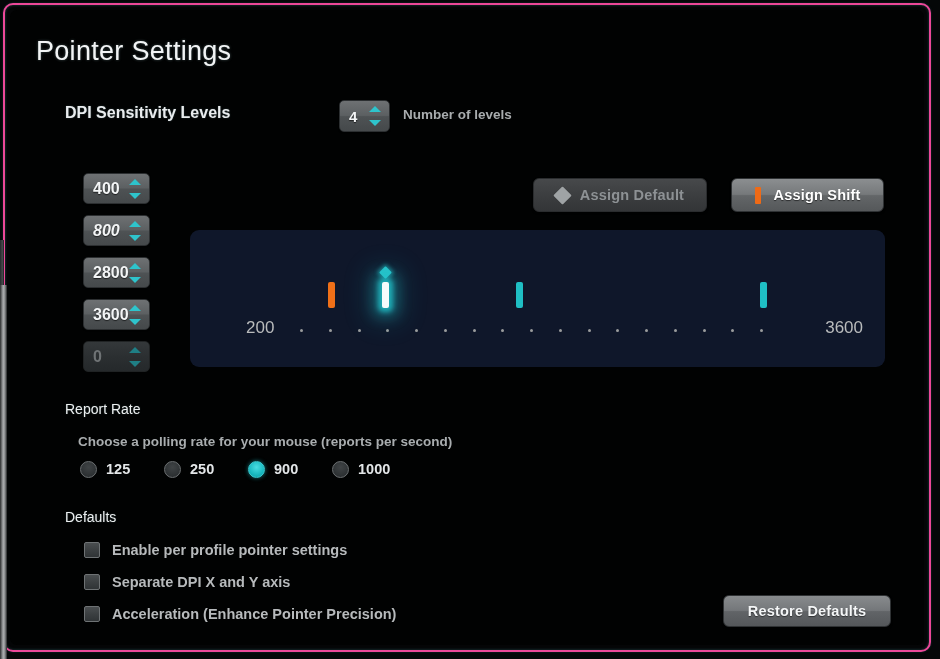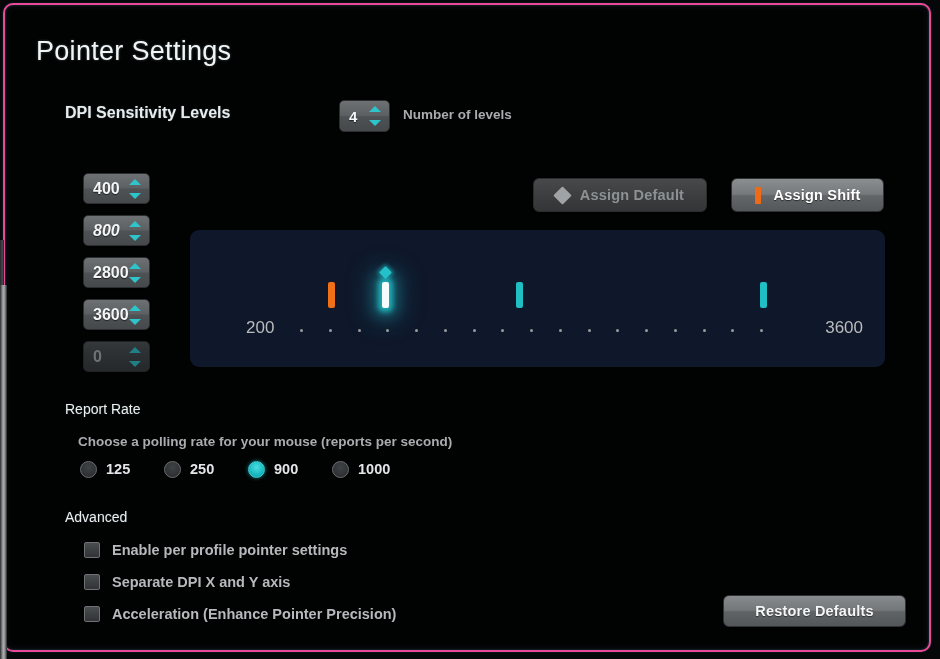--- a/index.html
+++ b/index.html
@@ -302,21 +302,21 @@
     margin-right: 12px;
     border-radius: 2px;
   }
   .check-label {
     font-size: 14.5px;
     font-weight: bold;
     color: #b7babc;
   }
 
   .btn-restore {
-    left: 713px; top: 585px; width: 183px; height: 32px;
+    left: 713px; top: 585px; width: 168px; height: 32px;
     background: linear-gradient(180deg, #888b8d 0%, #74777a 48%, #616467 52%, #54575a 100%);
     border: 1px solid #2f3234;
     color: #f4f6f7;
     font-size: 14.5px;
     text-shadow: 0 1px 1px rgba(0,0,0,0.5);
   }
 </style>
 </head>
 <body>
 
@@ -427,21 +427,21 @@
           <div class="radio-item checked" style="left: 168px;">
             <span class="radio-dot"></span>
             <span class="radio-label">900</span>
           </div>
           <div class="radio-item" style="left: 252px;">
             <span class="radio-dot"></span>
             <span class="radio-label">1000</span>
           </div>
         </div>
 
-      <div class="section-head advanced-head">Advanced</div>
+      <div class="section-head advanced-head">Defaults</div>
       <div id="check-list">
           <div class="check-row" style="top: 532px;">
             <span class="checkbox"></span>
             <span class="check-label">Enable per profile pointer settings</span>
           </div>
           <div class="check-row" style="top: 564px;">
             <span class="checkbox"></span>
             <span class="check-label">Separate DPI X and Y axis</span>
           </div>
           <div class="check-row" style="top: 596px;">

